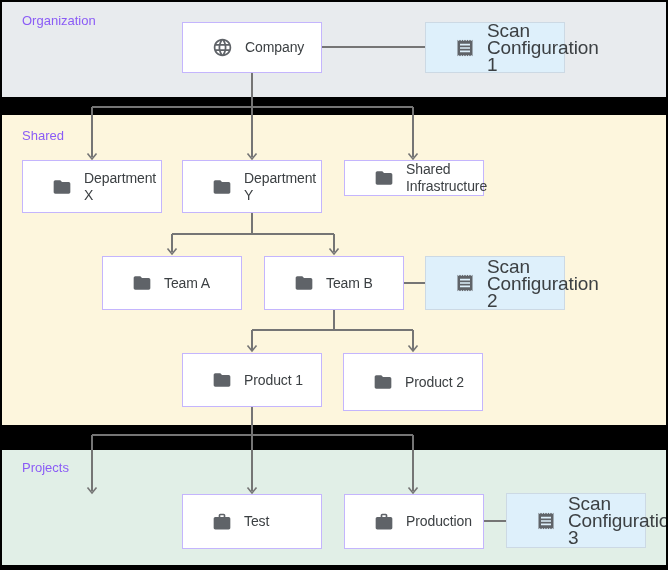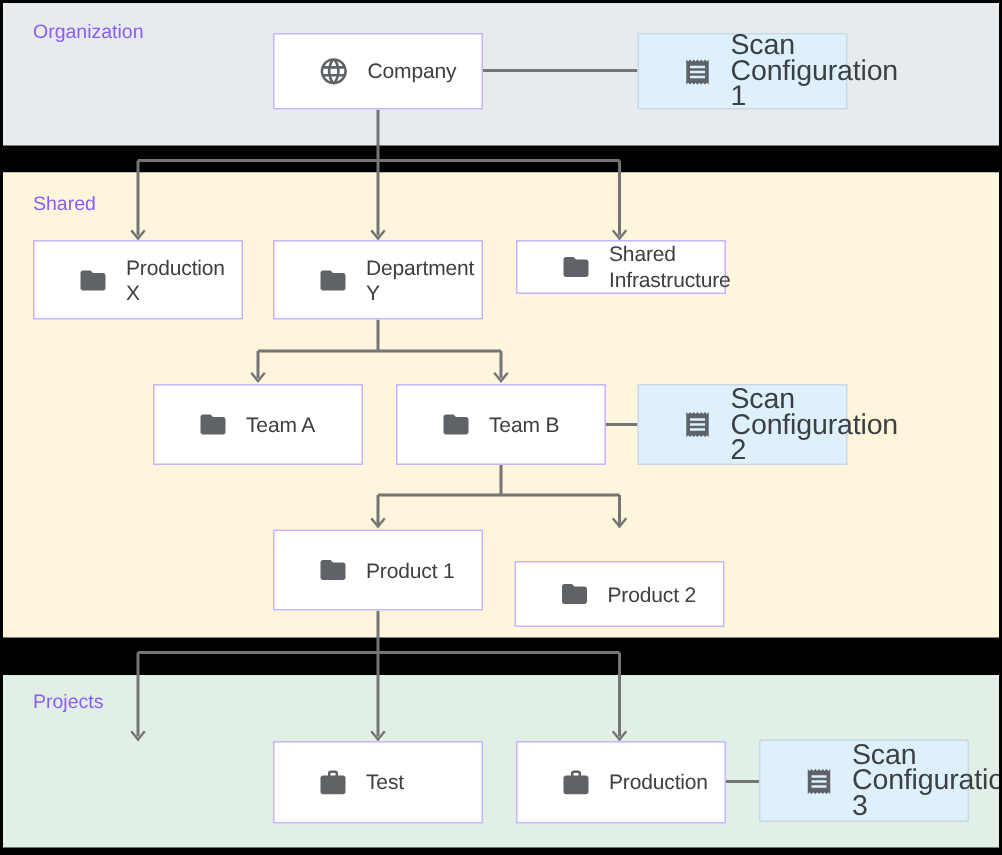--- a/index.html
+++ b/index.html
@@ -80,21 +80,21 @@
     </span>
     <span class="label">Scan Configuration 1</span>
   </div>
 
   <div class="node" style="left:22px;top:160px;height:53px">
     <span class="icon">
       <svg width="20" height="20" viewBox="0 0 24 24" fill="#5f6368">
           <path d="M10 4H4c-1.1 0-1.99.9-1.99 2L2 18c0 1.1.9 2 2 2h16c1.1 0 2-.9 2-2V8c0-1.1-.9-2-2-2h-8l-2-2z"></path>
         </svg>
     </span>
-    <span class="label">Production X</span>
+    <span class="label">Department X</span>
   </div>
 
   <div class="node" style="left:182px;top:160px;height:53px">
     <span class="icon">
       <svg width="20" height="20" viewBox="0 0 24 24" fill="#5f6368">
           <path d="M10 4H4c-1.1 0-1.99.9-1.99 2L2 18c0 1.1.9 2 2 2h16c1.1 0 2-.9 2-2V8c0-1.1-.9-2-2-2h-8l-2-2z"></path>
         </svg>
     </span>
     <span class="label">Department Y</span>
   </div>
@@ -137,21 +137,21 @@
 
   <div class="node" style="left:182px;top:353px;height:54px">
     <span class="icon">
       <svg width="20" height="20" viewBox="0 0 24 24" fill="#5f6368">
           <path d="M10 4H4c-1.1 0-1.99.9-1.99 2L2 18c0 1.1.9 2 2 2h16c1.1 0 2-.9 2-2V8c0-1.1-.9-2-2-2h-8l-2-2z"></path>
         </svg>
     </span>
     <span class="label">Product 1</span>
   </div>
 
-  <div class="node" style="left:343px;top:374px;height:44px">
+  <div class="node" style="left:343px;top:353px;height:58px">
     <span class="icon">
       <svg width="20" height="20" viewBox="0 0 24 24" fill="#5f6368">
           <path d="M10 4H4c-1.1 0-1.99.9-1.99 2L2 18c0 1.1.9 2 2 2h16c1.1 0 2-.9 2-2V8c0-1.1-.9-2-2-2h-8l-2-2z"></path>
         </svg>
     </span>
     <span class="label">Product 2</span>
   </div>
 
 
   <div class="node" style="left:182px;top:494px;height:55px">

